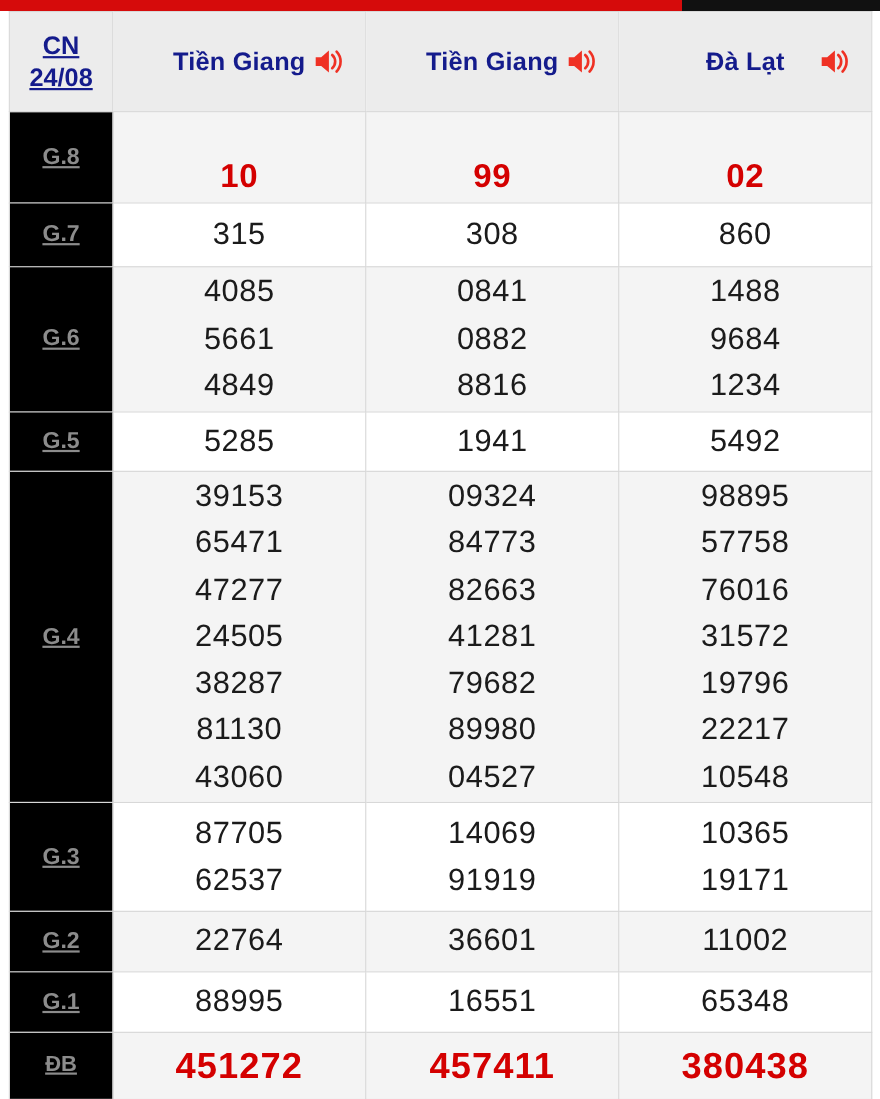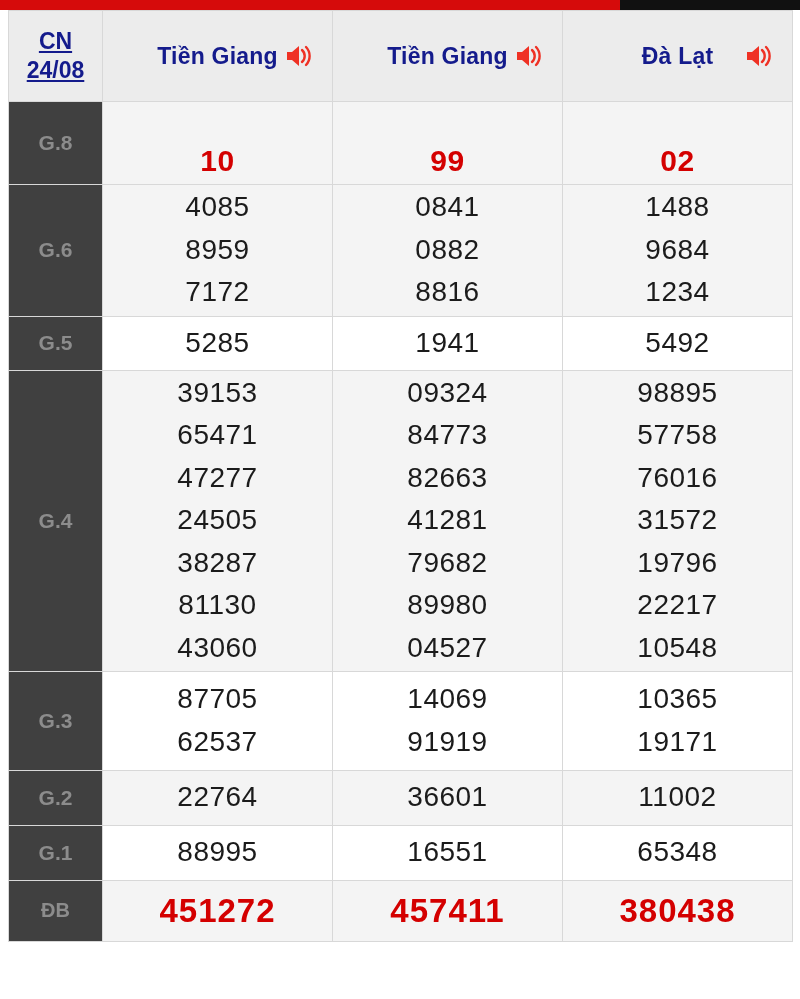--- a/index.html
+++ b/index.html
@@ -84,21 +84,21 @@
   .speaker svg { display: block; }
 
   .row-label {
     color: #8c8c8c;
     font-weight: bold;
     font-size: 21px;
     background: #f6f6f6;
   }
   tr.shade td { background: #f4f4f4; }
   tr.plain td { background: #ffffff; }
-  tr.shade td.row-label, tr.plain td.row-label { background: #404040; }
+  tr.shade td.row-label, tr.plain td.row-label { background: #000000; text-decoration: underline; }
 
   .num {
     color: #1b1b1b;
     font-size: 28px;
     line-height: 1.52;
     letter-spacing: 0.5px;
   }
   .num.big-red {
     color: #d40000;
     font-weight: bold;
@@ -190,27 +190,45 @@
             <div class="stack">
               <div class="num big-red">99</div>
             </div>
           </td>
           <td class="cell">
             <div class="stack">
               <div class="num big-red">02</div>
             </div>
           </td>
         </tr>
+        <tr class="plain">
+          <td class="row-label h7">G.7</td>
+          <td class="cell">
+            <div class="stack">
+              <div class="num">315</div>
+            </div>
+          </td>
+          <td class="cell">
+            <div class="stack">
+              <div class="num">308</div>
+            </div>
+          </td>
+          <td class="cell">
+            <div class="stack">
+              <div class="num">860</div>
+            </div>
+          </td>
+        </tr>
         <tr class="shade">
           <td class="row-label h6">G.6</td>
           <td class="cell">
             <div class="stack">
               <div class="num">4085</div>
-              <div class="num">8959</div>
-              <div class="num">7172</div>
+              <div class="num">5661</div>
+              <div class="num">4849</div>
             </div>
           </td>
           <td class="cell">
             <div class="stack">
               <div class="num">0841</div>
               <div class="num">0882</div>
               <div class="num">8816</div>
             </div>
           </td>
           <td class="cell">

